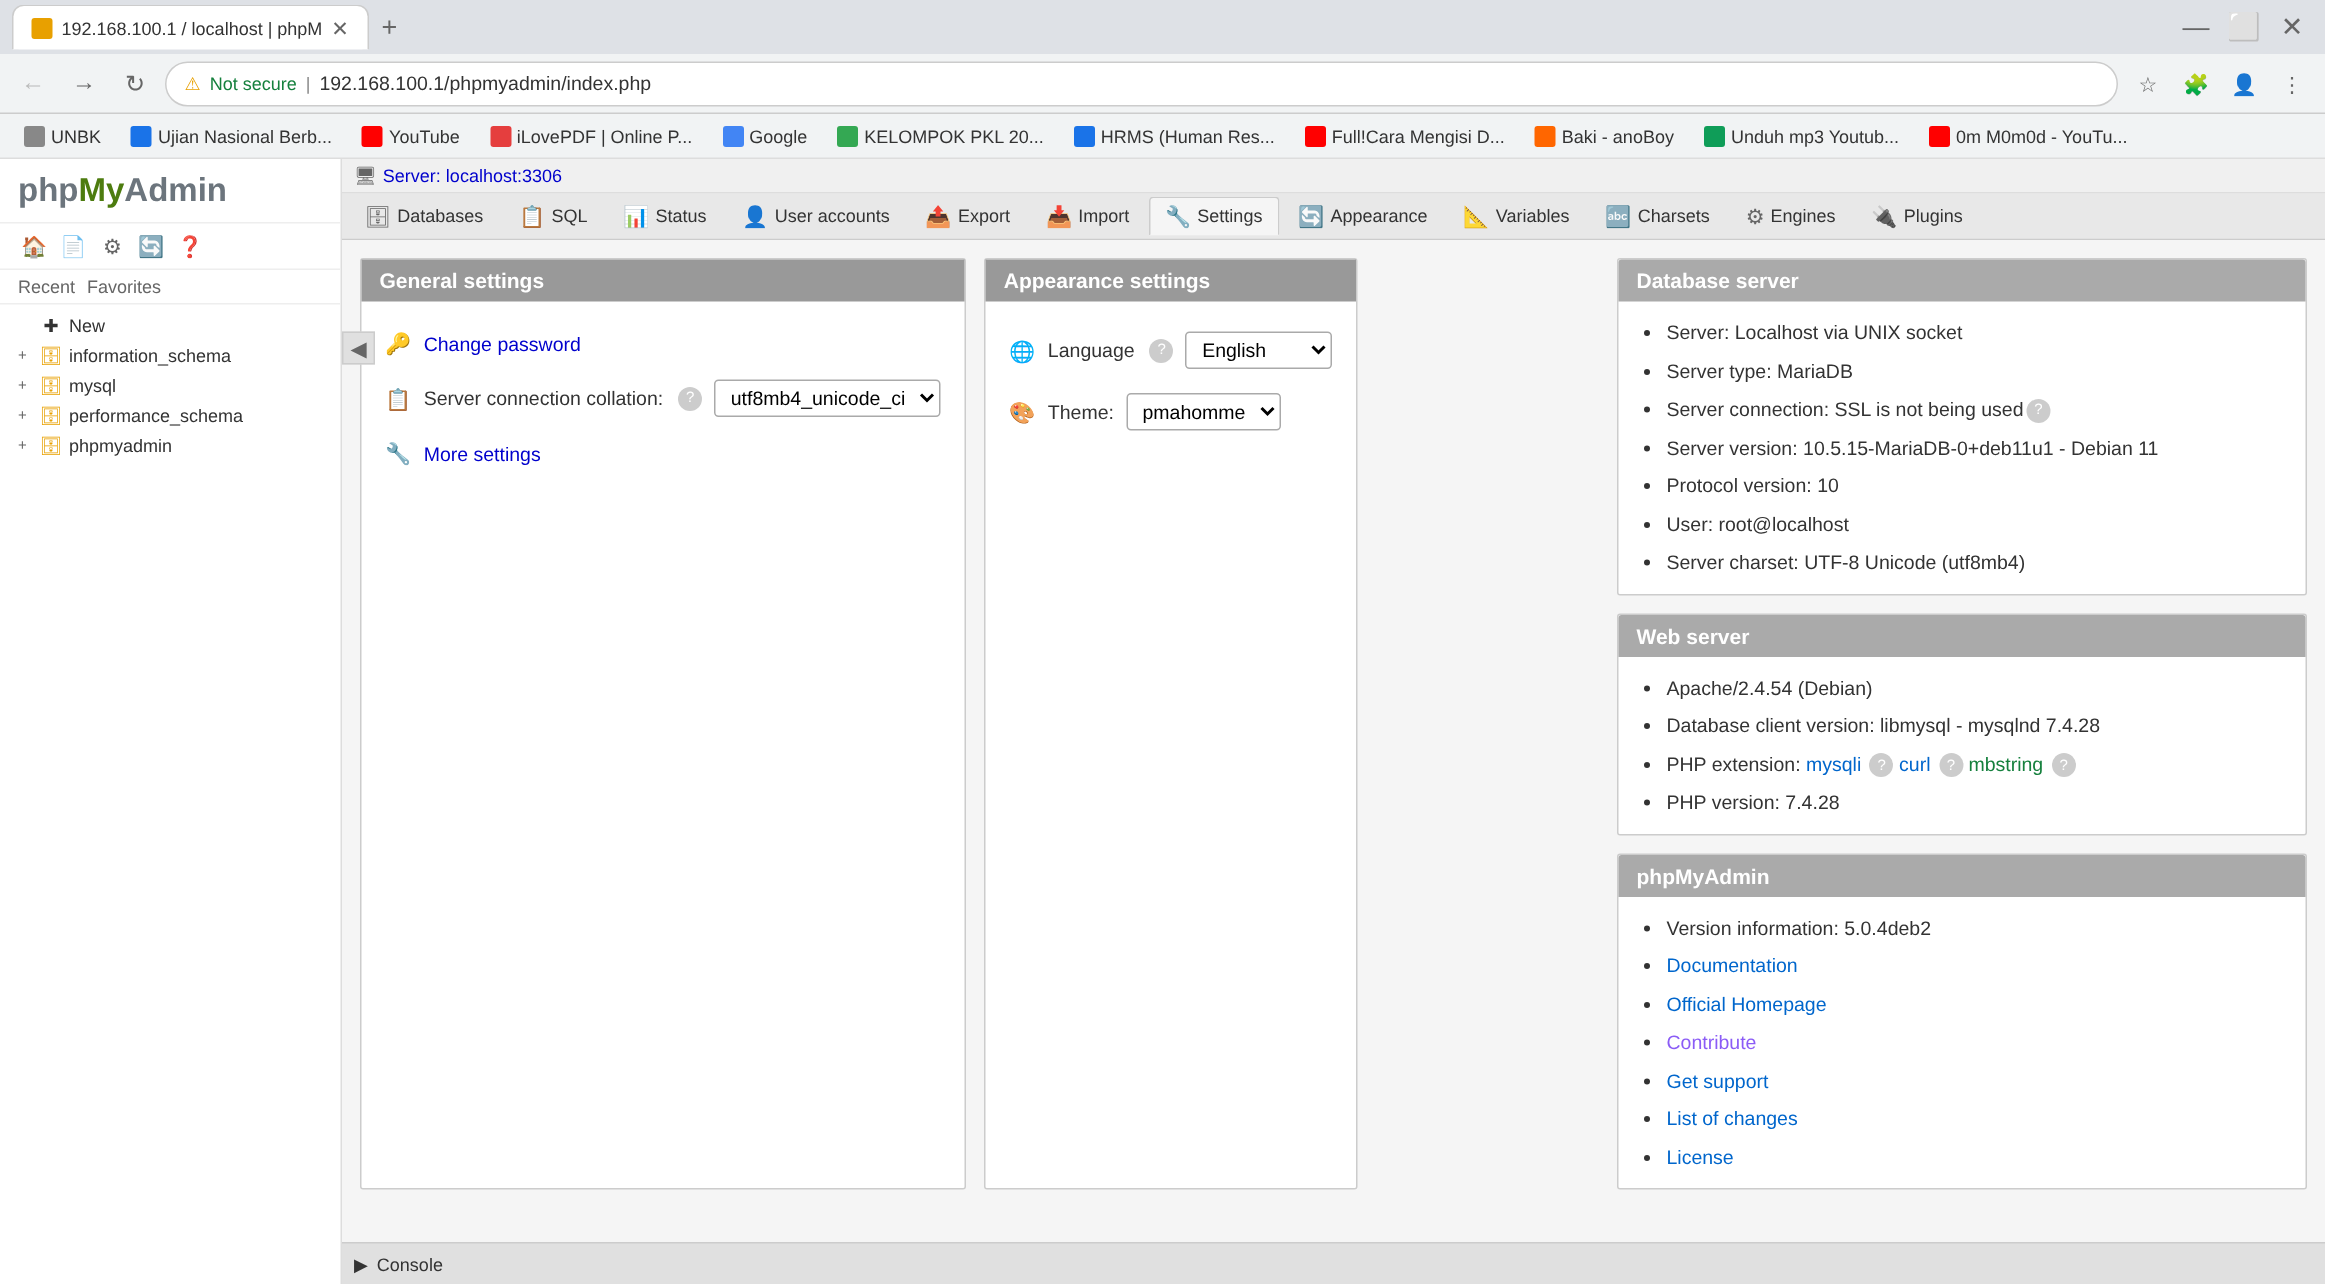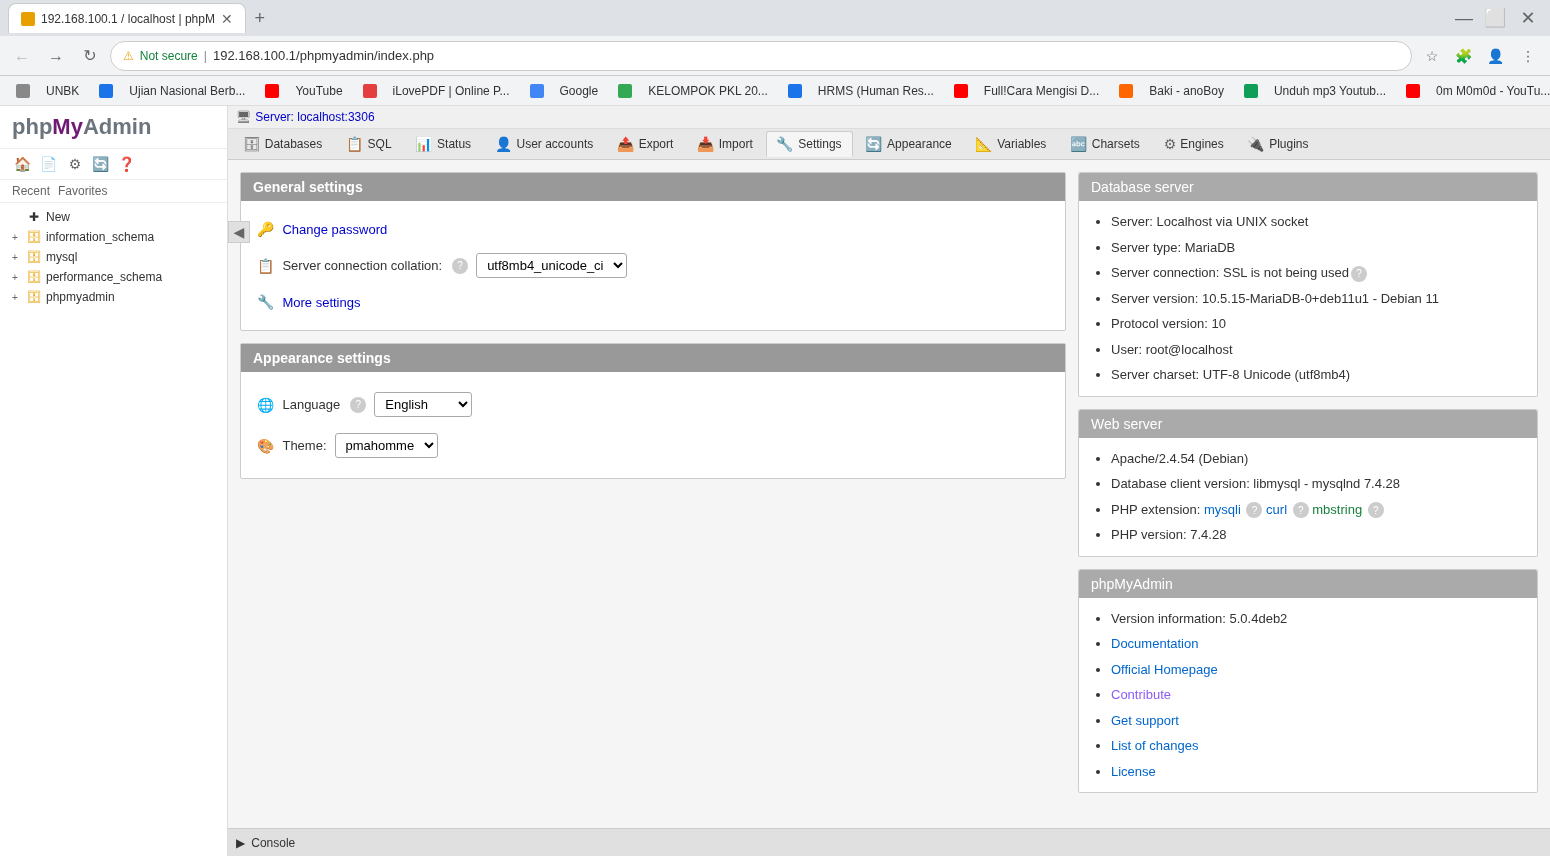--- a/index.html
+++ b/index.html
@@ -18,42 +18,42 @@
     .browser-nav-btn { width: 28px; height: 28px; display: flex; align-items: center; justify-content: center; border-radius: 50%; cursor: pointer; color: #666; font-size: 16px; }
     .browser-nav-btn.disabled { color: #bbb; cursor: default; }
     .address-bar { flex: 1; display: flex; align-items: center; background: #fff; border: 1px solid #ccc; border-radius: 20px; padding: 0 12px; height: 30px; gap: 6px; }
     .address-warning { color: #e8a000; font-size: 12px; }
     .address-url { font-size: 13px; color: #333; flex: 1; }
     .browser-actions { display: flex; gap: 4px; }
     .browser-action-btn { width: 28px; height: 28px; display: flex; align-items: center; justify-content: center; border-radius: 50%; cursor: pointer; color: #666; font-size: 14px; }
 
     
     .bookmarks-bar { display: flex; align-items: center; height: 30px; background: #f1f3f4; padding: 0 8px; gap: 4px; border-bottom: 1px solid #ddd; overflow: hidden; }
-    .bookmark-item { display: flex; align-items: center; padding: 2px 8px; border-radius: 4px; cursor: pointer; font-size: 12px; color: #333; white-space: nowrap; gap: 16px; }
+    .bookmark-item { display: flex; align-items: center; padding: 2px 8px; border-radius: 4px; cursor: pointer; font-size: 12px; color: #333; white-space: nowrap; gap: 4px; }
     .bookmark-favicon { width: 14px; height: 14px; border-radius: 2px; flex-shrink: 0; }
     .bm-yt { background: #ff0000; }
     .bm-ilovepdf { background: #e53e3e; }
     .bm-google { background: #4285f4; }
     .bm-green { background: #34a853; }
     .bm-blue { background: #1a73e8; }
     .bm-orange { background: #ff6600; }
     .bm-yt2 { background: #ff0000; }
     .bm-grey { background: #888; }
     .bm-green2 { background: #0f9d58; }
     .bm-yt3 { background: #ff0000; }
 
     
     .app-container { display: flex; height: calc(856px - 106px); background: #fff; }
 
     
     .sidebar { width: 228px; background: #fff; border-right: 1px solid #ddd; overflow-y: auto; flex-shrink: 0; }
     .sidebar-logo { padding: 8px 12px; border-bottom: 1px solid #eee; }
     .logo-text { font-size: 22px; font-weight: bold; }
     .logo-php { color: #6c757d; }
-    .logo-my { color: #701a75; }
+    .logo-my { color: #4d7c0f; }
     .logo-admin { color: #6c757d; }
     .sidebar-icons { display: flex; gap: 4px; padding: 4px 12px; border-bottom: 1px solid #eee; }
     .sidebar-icon-btn { width: 22px; height: 22px; display: flex; align-items: center; justify-content: center; cursor: pointer; font-size: 14px; color: #666; }
     .sidebar-links { display: flex; gap: 8px; padding: 4px 12px; border-bottom: 1px solid #eee; }
     .sidebar-link { font-size: 12px; color: #666; cursor: pointer; }
     .collapse-btn { width: 22px; height: 22px; display: flex; align-items: center; justify-content: center; cursor: pointer; color: #666; font-size: 14px; position: absolute; left: 228px; top: 115px; background: #e0e0e0; border: 1px solid #ccc; z-index: 10; }
     .sidebar-tree { padding: 4px 0; }
     .tree-item { display: flex; align-items: center; padding: 2px 8px; cursor: pointer; gap: 4px; font-size: 13px; }
     .tree-item.new-item { color: #333; font-weight: normal; }
     .tree-expand { width: 14px; height: 14px; display: flex; align-items: center; justify-content: center; font-size: 10px; color: #666; }
@@ -68,36 +68,36 @@
     .server-breadcrumb { display: flex; align-items: center; padding: 4px 8px; gap: 4px; background: #f0f0f0; border-bottom: 1px solid #ddd; font-size: 12px; }
     .server-icon { font-size: 12px; color: #666; }
     .server-link { color: #00c; text-decoration: none; }
     .nav-tabs { display: flex; flex-wrap: wrap; padding: 2px 4px; background: #e8e8e8; gap: 2px; }
     .nav-tab { display: flex; align-items: center; padding: 4px 10px; font-size: 12px; cursor: pointer; color: #333; gap: 4px; border: 1px solid transparent; border-radius: 3px 3px 0 0; white-space: nowrap; }
     .nav-tab.active { background: #f5f5f5; border-color: #ccc; border-bottom-color: #f5f5f5; }
     .nav-tab-icon { font-size: 14px; color: #666; }
 
     
     .content-area { display: flex; gap: 12px; padding: 12px; }
-    .content-left { flex: 1; display: flex; flex-direction: column; gap: 12px; }
+    .content-left { flex: 1; display: flex; flex-direction: row; gap: 12px; }
     .content-right { width: 460px; display: flex; flex-direction: column; gap: 12px; flex-shrink: 0; }
 
     .panel { background: #fff; border: 1px solid #ccc; border-radius: 2px; }
     .panel-header { background: #999; color: #fff; padding: 6px 12px; font-size: 14px; font-weight: bold; }
     .panel-body { padding: 12px; }
 
     .settings-row { display: flex; align-items: center; padding: 8px 4px; gap: 8px; }
     .settings-label { display: flex; align-items: center; gap: 4px; font-size: 13px; }
     .settings-icon { font-size: 14px; }
     .settings-link { color: #00c; text-decoration: none; cursor: pointer; font-size: 13px; }
 
     select { padding: 3px 6px; border: 1px solid #aaa; border-radius: 3px; background: #fff; font-size: 13px; }
 
     
-    .info-panel-header { background: #aaa; color: #fff; padding: 6px 12px; font-size: 14px; font-weight: normal; border-radius: 2px 2px 0 0; }
+    .info-panel-header { background: #aaa; color: #fff; padding: 6px 12px; font-size: 14px; font-weight: bold; border-radius: 2px 2px 0 0; }
     .info-panel-body { padding: 8px 12px; }
     .info-list { list-style: disc; padding-left: 20px; }
     .info-list li { padding: 3px 0; font-size: 13px; line-height: 1.5; }
     .info-list li a { color: #0066cc; text-decoration: none; }
     .info-icon-inline { display: inline-flex; width: 16px; height: 16px; background: #ccc; border-radius: 50%; align-items: center; justify-content: center; font-size: 10px; color: #fff; margin-left: 2px; vertical-align: middle; }
 
     
     .console-bar { height: 28px; background: #e0e0e0; border-top: 1px solid #ccc; display: flex; align-items: center; padding: 0 8px; font-size: 12px; color: #333; cursor: pointer; gap: 6px; position: fixed; bottom: 0; left: 228px; right: 0; }
     .console-icon { font-size: 12px; }
 

